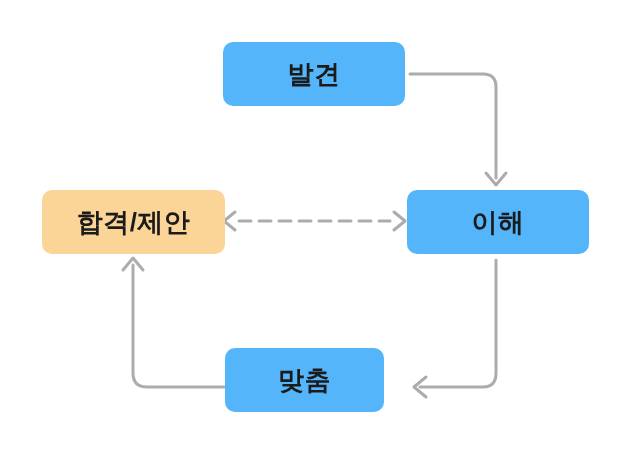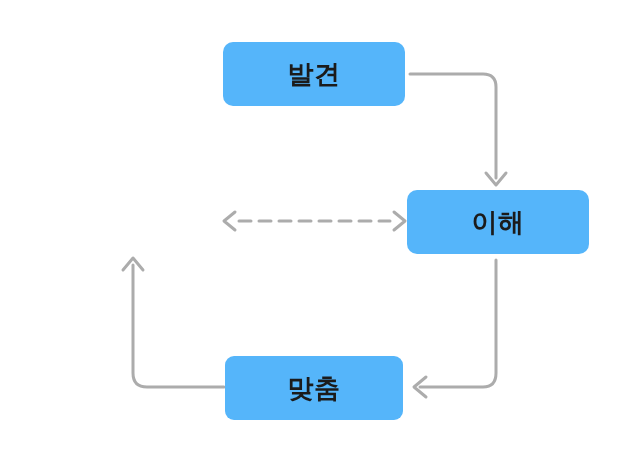--- a/index.html
+++ b/index.html
@@ -25,21 +25,21 @@
     font-size:26px;
     color:var(--text-dark);
     letter-spacing:0.5px;
     box-sizing:border-box;
   }
   .node-blue{background:var(--node-blue);}
   .node-orange{background:var(--node-orange);}
   #node-discovery{left:223px;top:42px;width:182px;height:64px;}
   #node-understanding{left:407px;top:190px;width:182px;height:64px;text-align:right;}
   #node-pass-offer{left:42px;top:190px;width:183px;height:64px;}
-  #node-fit{left:225px;top:356px;width:178px;height:64px;border-radius:9px;}
+  #node-fit{left:225px;top:348px;width:159px;height:64px;}
   svg#edges{
     position:absolute;left:0;top:0;width:627px;height:457px;
     pointer-events:none;
   }
   .arrow{
     fill:none;
     stroke:var(--arrow-gray);
     stroke-width:3;
     stroke-linecap:round;
     stroke-linejoin:round;
@@ -76,18 +76,21 @@
   </svg>
 
   <div id="node-discovery" class="node node-blue">
     <span>발견</span>
   </div>
 
   <div id="node-understanding" class="node node-blue">
     <span>이해</span>
   </div>
 
+  <div id="node-pass-offer" class="node node-orange">
+    <span>합격/제안</span>
+  </div>
 
   <div id="node-fit" class="node node-blue">
     <span>맞춤</span>
   </div>
 
 </div>
 
 </body></html>

